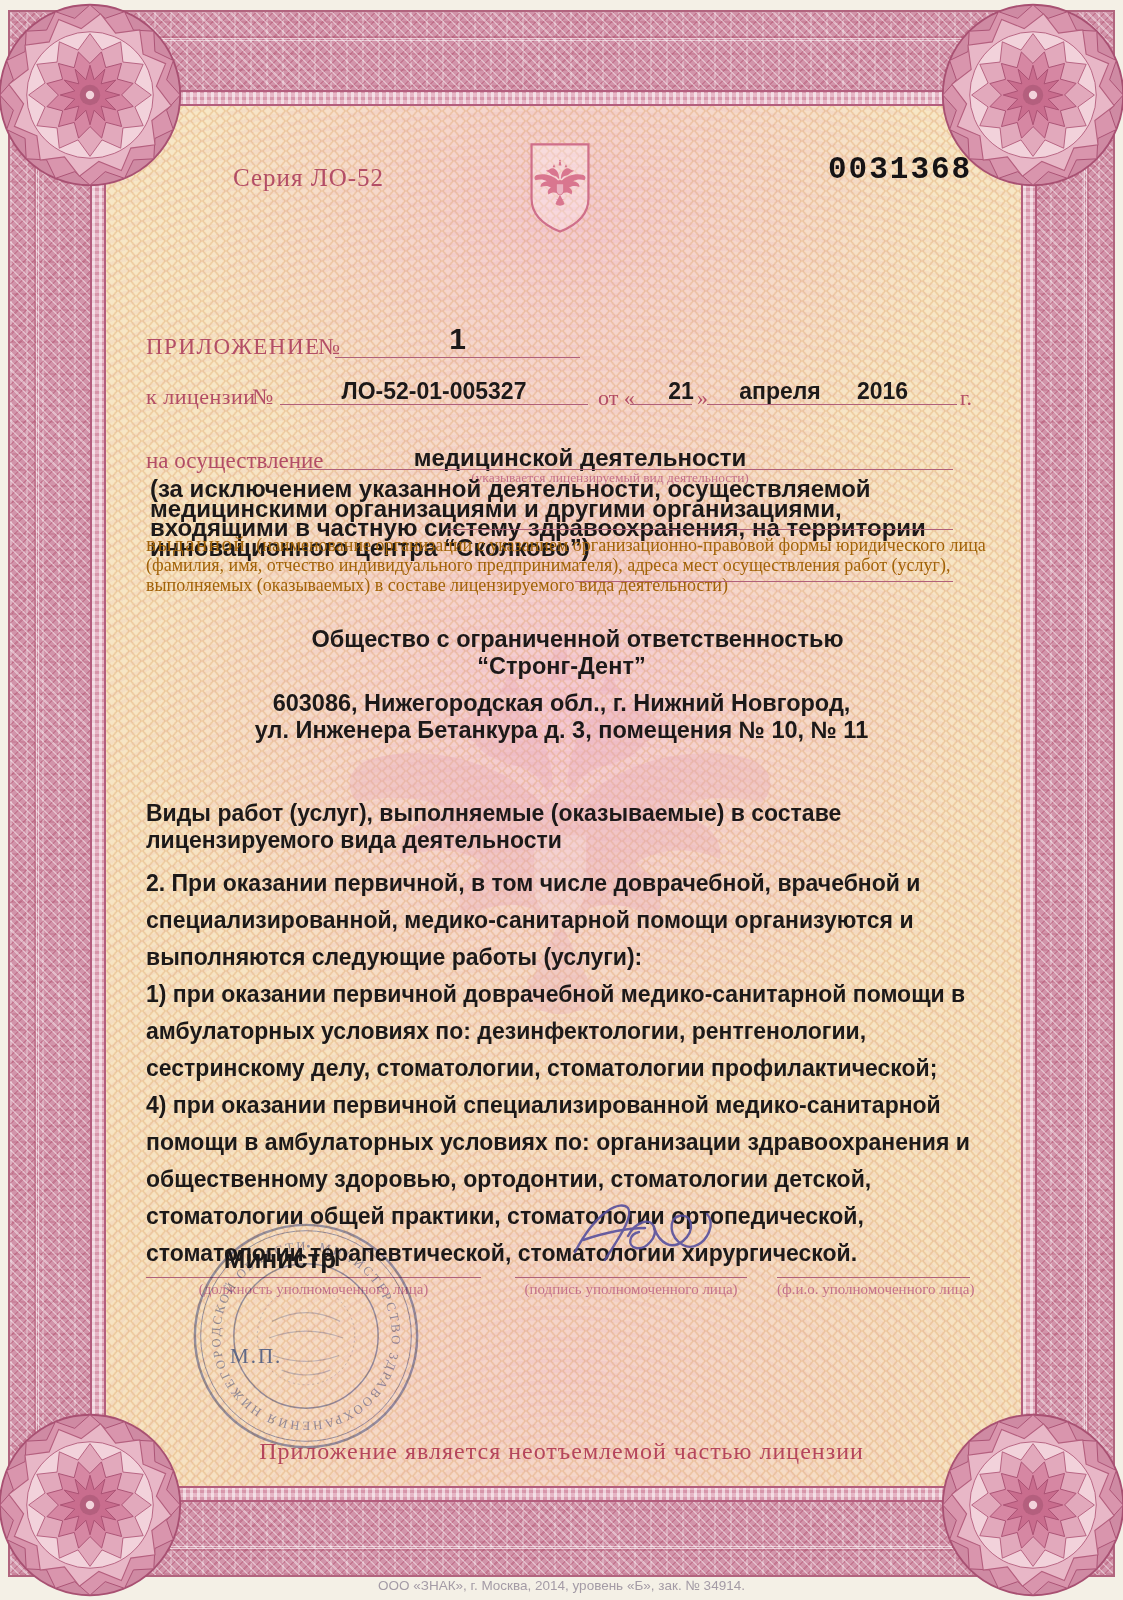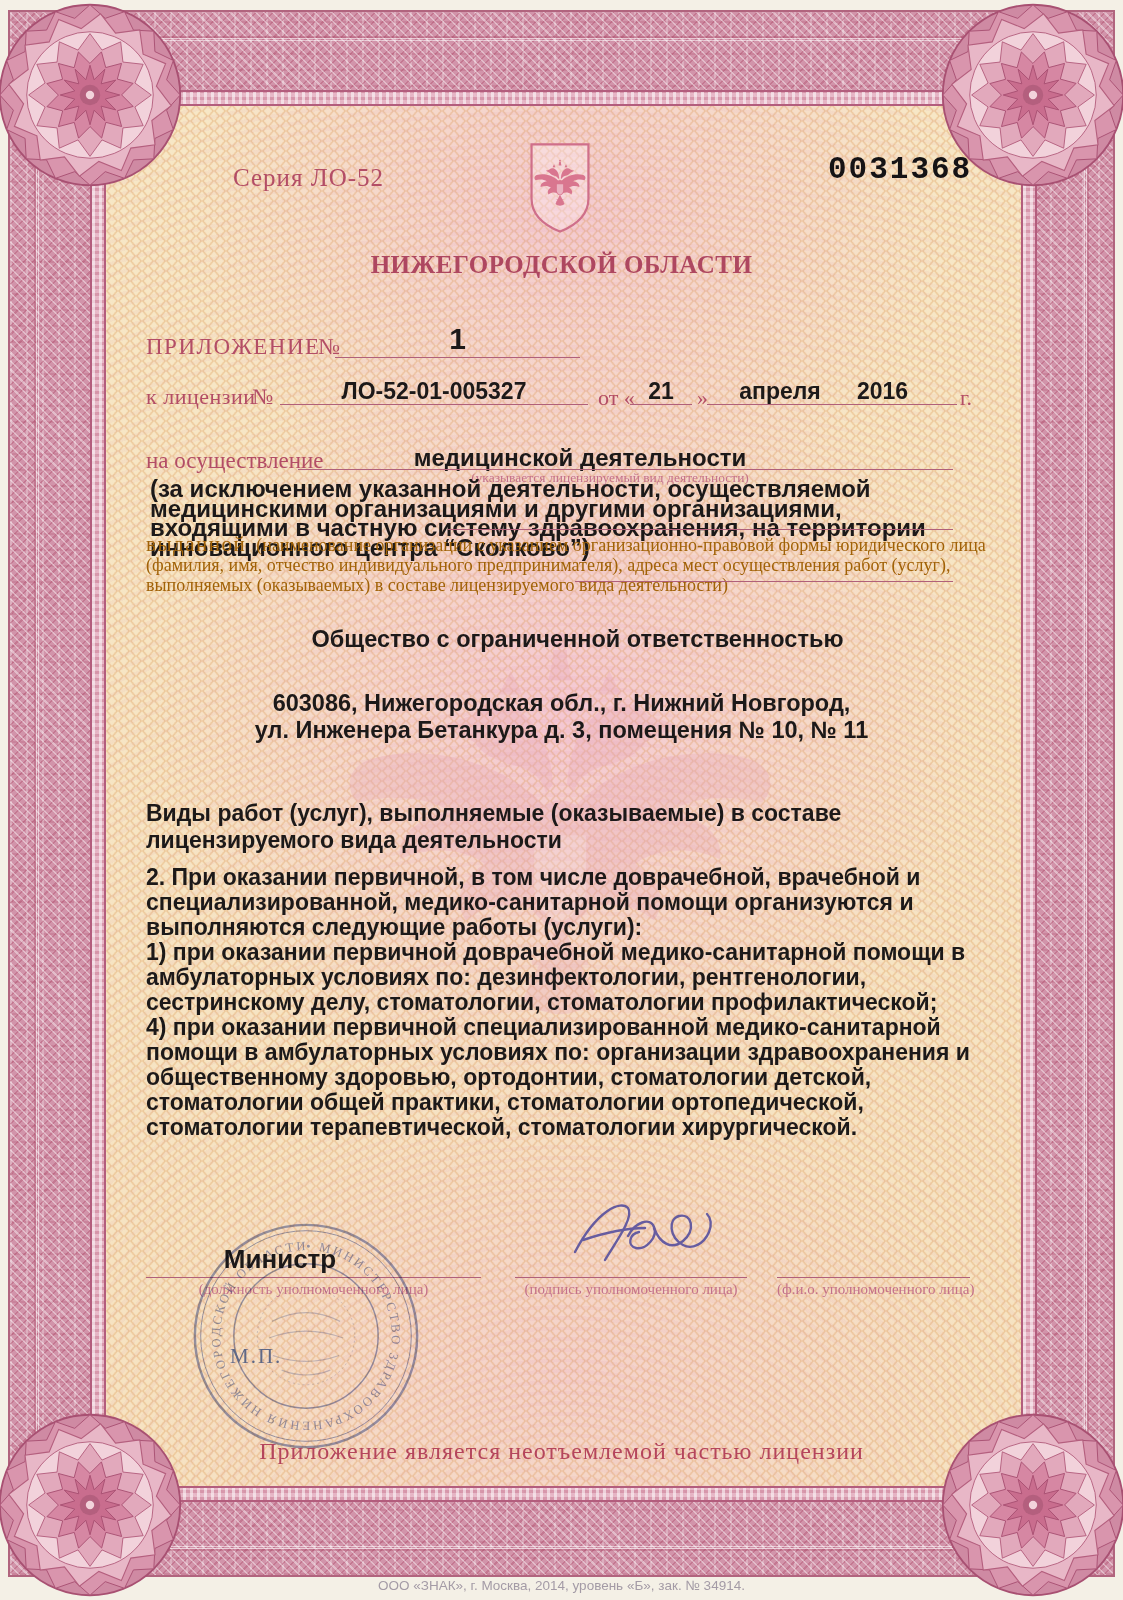--- a/index.html
+++ b/index.html
@@ -54,37 +54,37 @@
   .formnum{left:828px;top:152px;font-size:31px;font-family:"Liberation Mono",monospace;font-weight:bold;color:#151315;letter-spacing:2px;}
   .ministry1{left:104px;top:222px;width:915px;font-size:25px;font-weight:bold;letter-spacing:.5px;color:#ae4760;}
   .ministry2{left:104px;top:251px;width:915px;font-size:25px;font-weight:bold;letter-spacing:.5px;color:#ae4760;}
   .annex-label{left:146px;top:334px;font-size:23px;letter-spacing:1.5px;}
   .annex-no{left:318px;top:334px;font-size:23px;}
   .annex-val{left:335px;top:322px;width:245px;font-size:30px;}
   .lic-label{left:146px;top:384px;font-size:22px;letter-spacing:.5px;}
   .lic-no{left:252px;top:384px;font-size:22px;}
   .lic-val{left:280px;top:378px;width:308px;font-size:23px;}
   .from-open{left:598px;top:385px;font-size:22px;}
-  .day-val{left:630px;top:378px;width:62px;font-size:23px;}
+  .day-val{left:630px;top:378px;width:62px;font-size:23px;padding-left:20px;}
   .quote-close{left:697px;top:385px;font-size:22px;}
   .month-val{left:715px;top:378px;width:130px;font-size:23px;}
   .year-val{left:845px;top:378px;width:75px;font-size:23px;}
   .year-g{left:960px;top:385px;font-size:22px;}
   .act-label{left:146px;top:448px;font-size:23px;}
   .act-val{left:300px;top:444px;width:560px;font-size:24px;}
   .act-caption{left:410px;top:470px;width:400px;font-size:13.5px;}
   .exc-note{left:150px;top:479px;width:828px;font-size:24px;line-height:19.5px;font-weight:bold;}
   .issued{left:146px;top:534px;width:860px;font-size:18px;line-height:20px;color:#a16207;}
   .issued .issued-label{font-size:21px;letter-spacing:1.5px;margin-right:10px;}
   .org1{left:104px;top:626px;width:915px;font-size:23.5px;padding-left:16px;}
   .org2{left:104px;top:653px;width:915px;font-size:23.5px;}
   .addr1{left:104px;top:690px;width:915px;font-size:23.5px;}
   .addr2{left:104px;top:717px;width:915px;font-size:23.5px;}
   .works-head{left:146px;top:800px;width:880px;font-size:23px;line-height:27px;}
-  .works-body{left:146px;top:838px;width:848px;font-size:23px;line-height:25px;}
+  .works-body{left:146px;top:838px;width:848px;font-size:23px;line-height:37px;}
   .works-body p{margin:0;}
   .works-body p:first-child{margin-top:27px;}
   .sig-pos{left:180px;top:1244px;width:200px;font-size:26px;}
   .sig-name{left:755px;top:1243px;width:240px;font-size:26px;}
   .cap1{left:146px;top:1281px;width:335px;font-size:15px;}
   .cap2{left:515px;top:1281px;width:232px;font-size:15px;}
   .cap3{left:777px;top:1281px;width:193px;font-size:15px;}
   .mp{left:230px;top:1344px;font-size:21px;color:#5f6886;letter-spacing:2px;z-index:7;}
   .bottom-note{left:104px;top:1438px;width:915px;font-size:24px;letter-spacing:1px;color:#b5455c;}
   .print-info{left:0;top:1578px;width:1123px;font-size:13.5px;color:#a49ba6;font-family:"Liberation Sans",sans-serif;}
@@ -172,21 +172,20 @@
     <use href="#dheagle" xlink:href="#dheagle" width="200" height="200"></use>
   </svg>
 
   <svg class="emblem" viewBox="0 0 80 108">
     <path d="M8,5 H72 V66 Q72,90 40,103 Q8,90 8,66 Z" fill="rgba(255,242,246,0.35)" stroke="#cf6f8a" stroke-width="2.5"></path>
     <use href="#dheagle" xlink:href="#dheagle" x="8" y="10" width="64" height="82"></use>
   </svg>
 
   <div class="t ser red series">Серия ЛО-52</div>
   <div class="t formnum">0031368</div>
-  <div class="t ser center ministry2">НИЖЕГОРОДСКОЙ ОБЛАСТИ</div>
 
   <div class="t ser red annex-label">ПРИЛОЖЕНИЕ</div>
   <div class="t ser red annex-no">№</div>
   <div class="t blk center annex-val">1</div>
   <div class="rule" style="left:335px;top:357px;width:245px;"></div>
 
   <div class="t ser red lic-label">к лицензии</div>
   <div class="t ser red lic-no">№</div>
   <div class="t blk center lic-val">ЛО-52-01-005327</div>
   <div class="rule" style="left:280px;top:404px;width:308px;"></div>
@@ -205,20 +204,21 @@
   <div class="t ser pink center act-caption">(указывается лицензируемый вид деятельности)</div>
   <div class="t blk wrap exc-note">(за исключением указанной деятельности, осуществляемой медицинскими организациями и другими организациями, входящими в частную систему здравоохранения, на территории инновационного центра “Сколково”)</div>
   <div class="rule" style="left:448px;top:529px;width:505px;"></div>
 
   <div class="t ser wrap issued">
     <span class="issued-label">выданной</span><span>(наименование организации с указанием организационно-правовой формы юридического лица (фамилия, имя, отчество индивидуального предпринимателя), адреса мест осуществления работ (услуг), выполняемых (оказываемых) в составе лицензируемого вида деятельности)</span>
   </div>
   <div class="rule" style="left:575px;top:581px;width:378px;"></div>
 
   <div class="t blk center org1">Общество с ограниченной ответственностью</div>
+  <div class="t blk center org2">“Стронг-Дент”</div>
   <div class="t blk center addr1">603086, Нижегородская обл., г. Нижний Новгород,</div>
   <div class="t blk center addr2">ул. Инженера Бетанкура д. 3, помещения № 10, № 11</div>
 
   <div class="t blk wrap works-head">Виды работ (услуг), выполняемые (оказываемые) в составе лицензируемого вида деятельности</div>
   <div class="t blk wrap works-body">
       <p>2. При оказании первичной, в том числе доврачебной, врачебной и специализированной, медико-санитарной помощи организуются и выполняются следующие работы (услуги):</p>
       <p>1) при оказании первичной доврачебной медико-санитарной помощи в амбулаторных условиях по: дезинфектологии, рентгенологии, сестринскому делу, стоматологии, стоматологии профилактической;</p>
       <p>4) при оказании первичной специализированной медико-санитарной помощи в амбулаторных условиях по: организации здравоохранения и общественному здоровью, ортодонтии, стоматологии детской, стоматологии общей практики, стоматологии ортопедической, стоматологии терапевтической, стоматологии хирургической.</p>
     </div>
 

